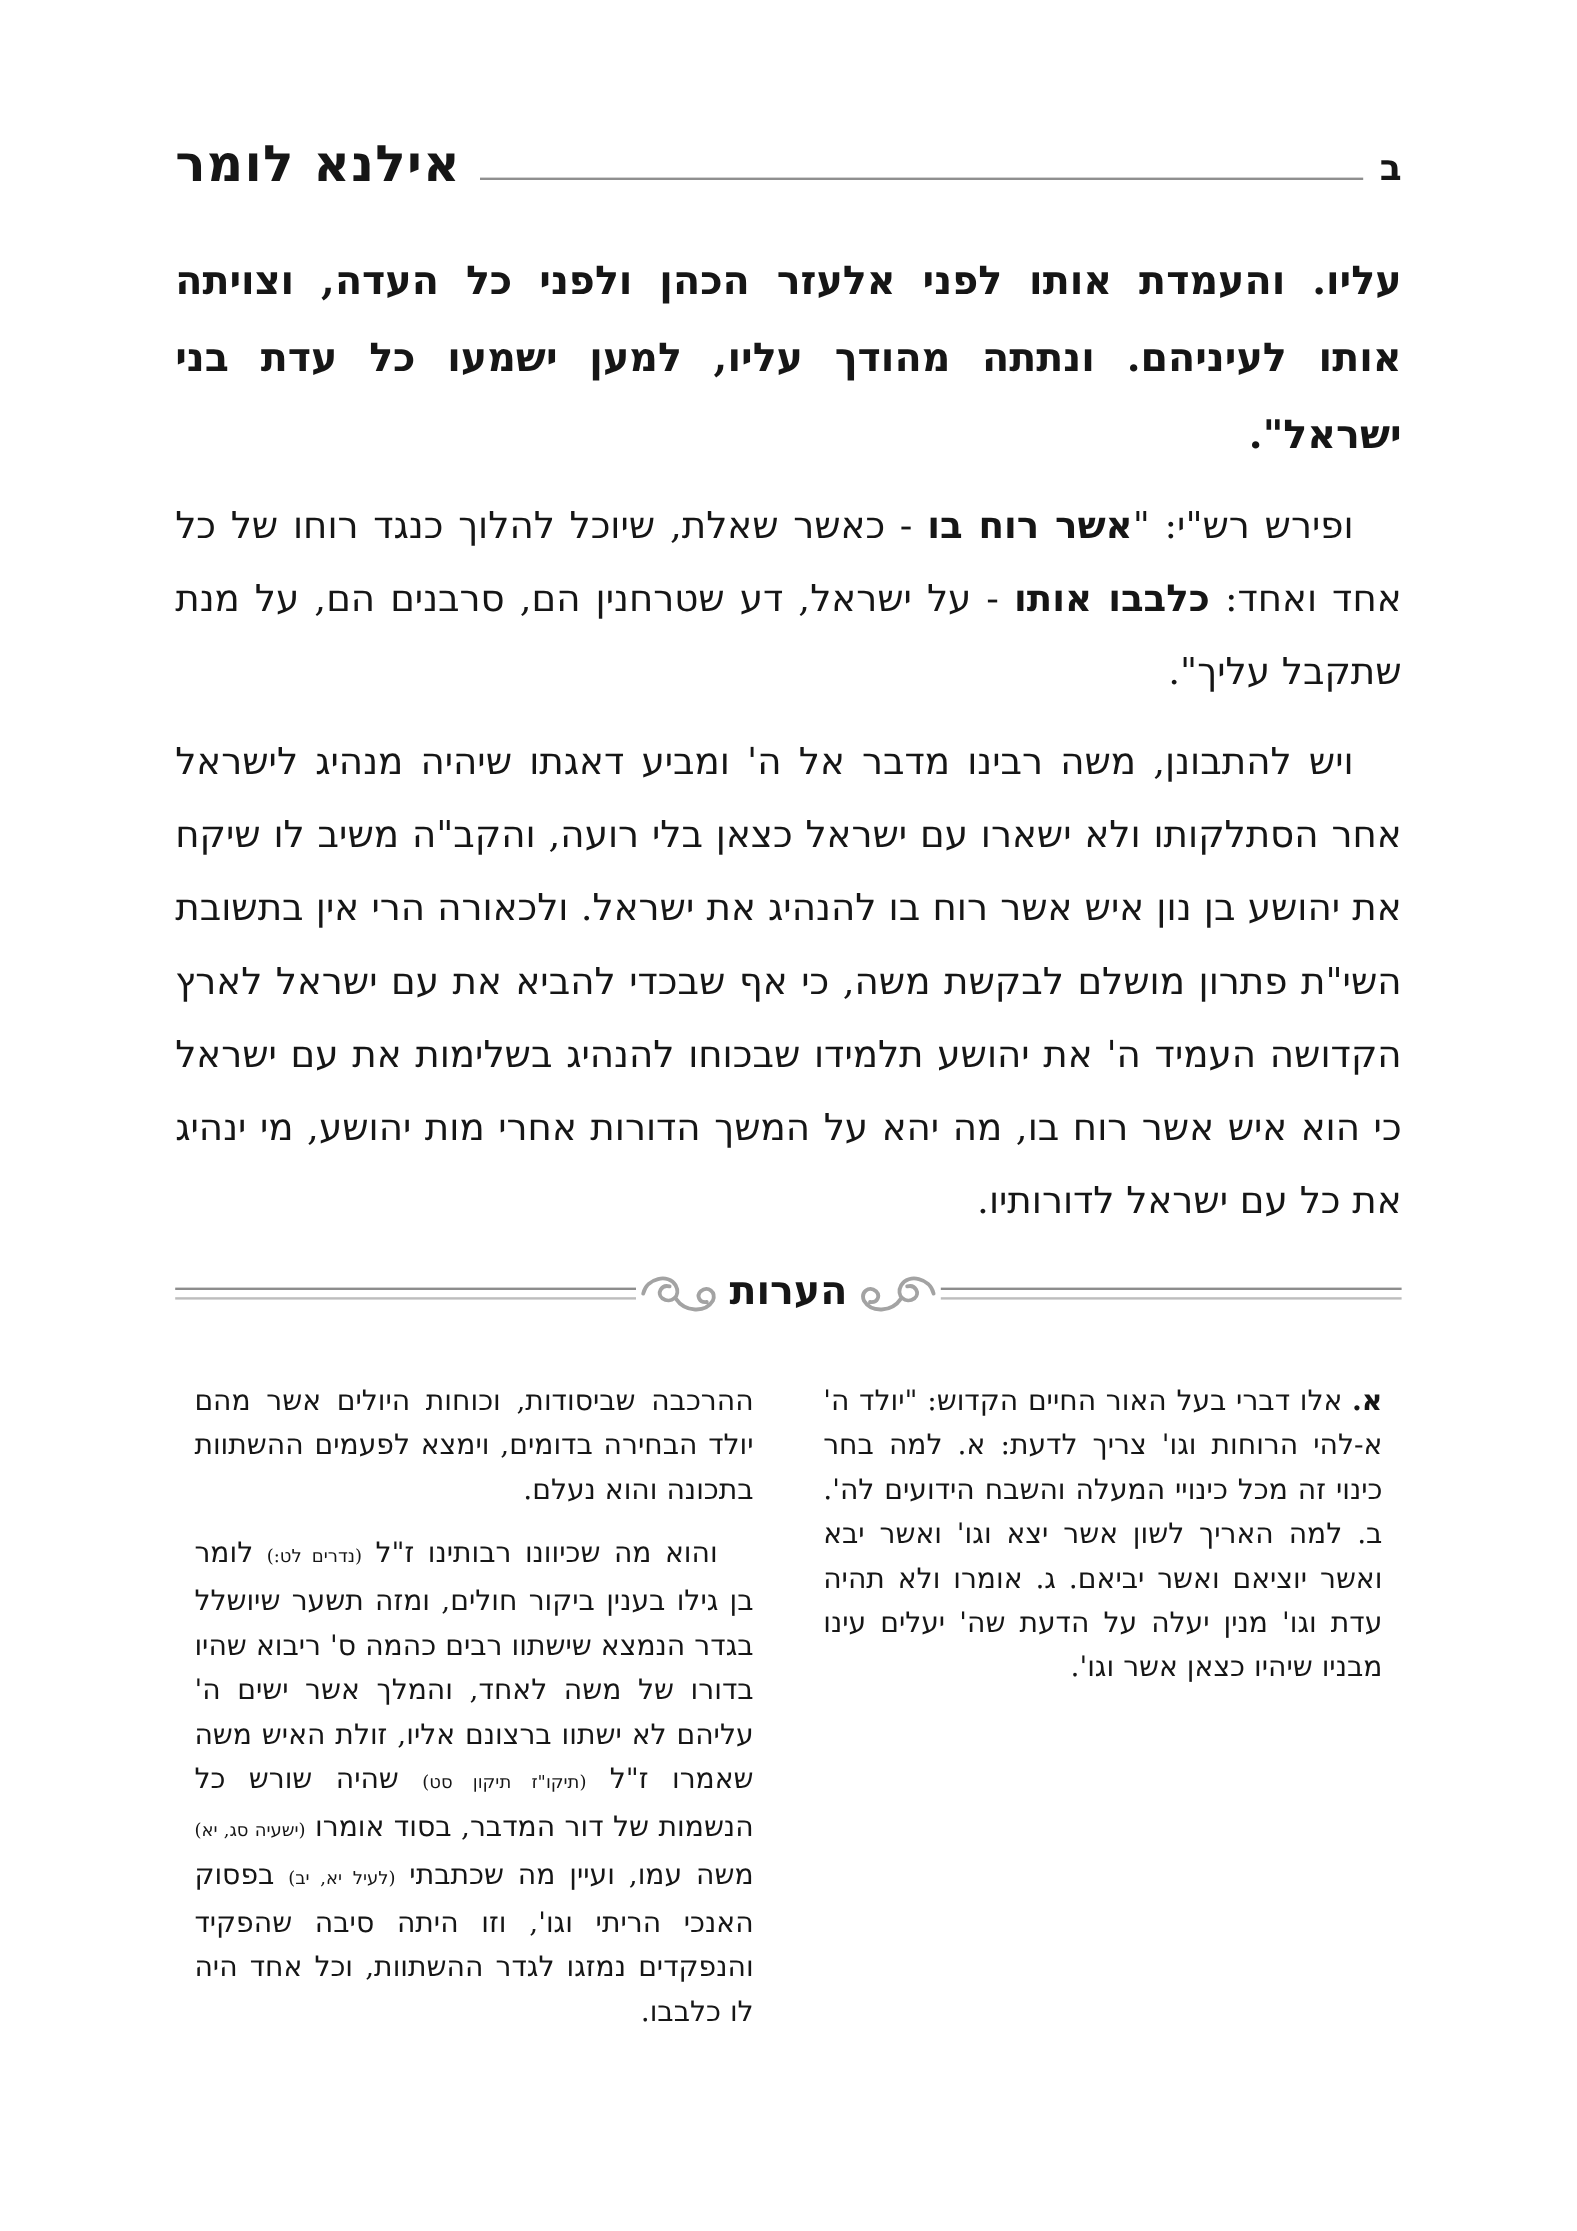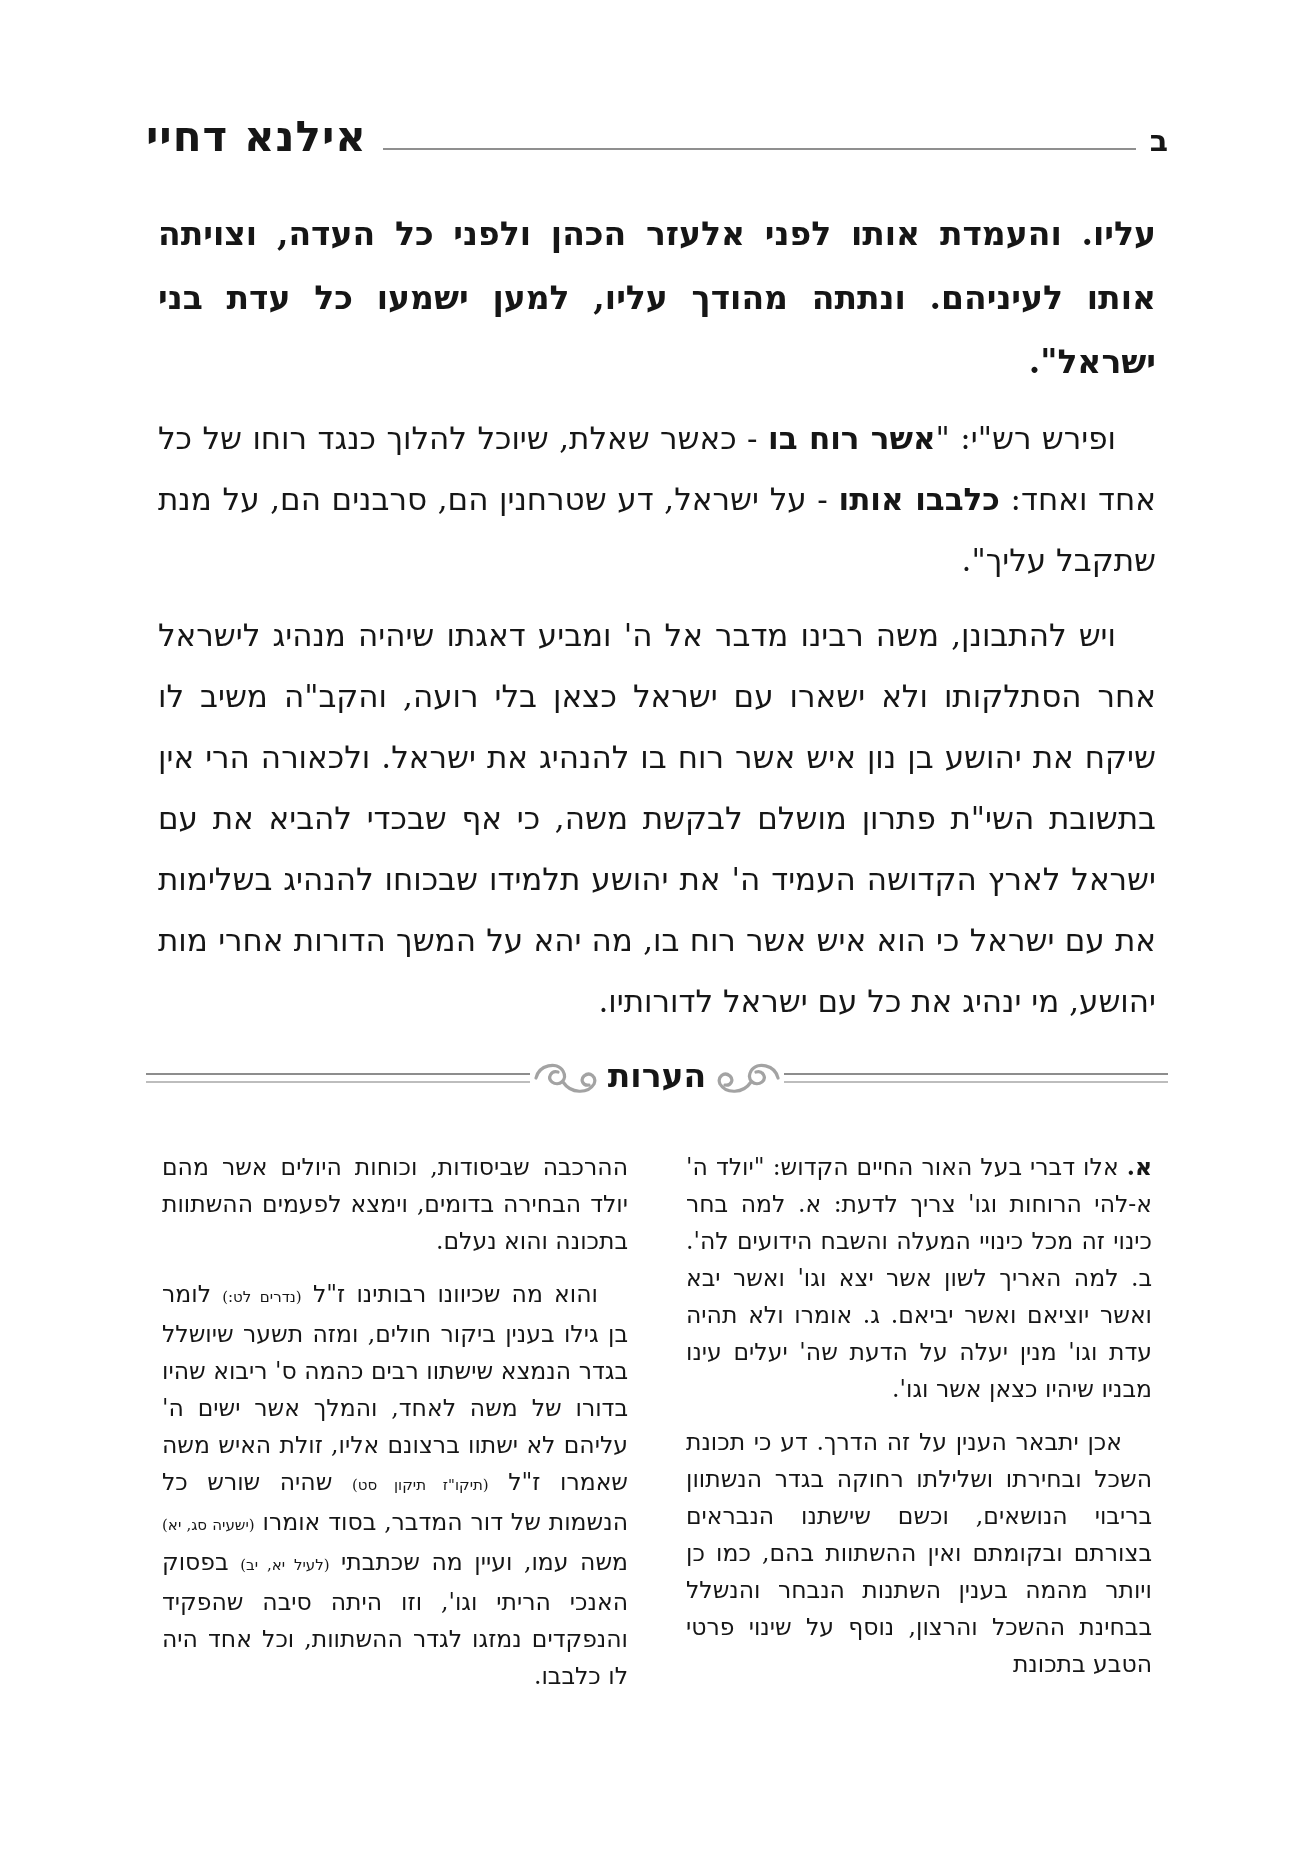--- a/index.html
+++ b/index.html
@@ -12,21 +12,21 @@
   }
   .page { padding:116px 146px 0 146px; direction:rtl; }
 
   
   .hdr { display:flex; align-items:flex-end; margin-bottom:44px; }
   .hdr .pagenum { font-size:30px; font-weight:bold; line-height:1; padding-bottom:2px; }
   .hdr .hrule { flex:1; border-bottom:2px solid #8f8f8f; margin:0 14px 8px 16px; }
   .hdr .title { font-size:42px; font-weight:bold; line-height:1; letter-spacing:1px; }
 
   
-  main p { margin:12px; text-align:justify; }
+  main p { margin:0; text-align:justify; }
   main p + p { margin-top:14px; }
   .lead { font-size:33px; font-weight:bold; line-height:64px; word-spacing:2px; }
   .bodyp { font-size:31px; line-height:61px; }
   .indent { text-indent:40px; }
   .cite-main { font-size:23px; }
   .noteref { font-size:20px; font-weight:bold; position:relative; top:-12px; line-height:0; margin-right:2px; }
 
   
   .divider { display:flex; align-items:center; margin-top:24px; direction:ltr; }
   .divider .rule { flex:1; height:6px; border-top:2px solid #8d8d8d; border-bottom:2px solid #bdbdbd; }
@@ -44,21 +44,21 @@
   .cite { font-size:15px; }
 </style>
 </head>
 <body>
 
 <div class="page">
 
   <header class="hdr">
     <span class="pagenum">ב</span>
     <span class="hrule"></span>
-    <span class="title">אילנא דחיי</span>
+    <span class="title">אילנא לומר</span>
   </header>
 
   <main>
     <p class="lead"><span>עליו. והעמדת אותו לפני אלעזר הכהן ולפני כל העדה, וצויתה אותו לעיניהם. ונתתה מהודך עליו, למען ישמעו כל עדת בני ישראל".</span></p>
 
     <p class="bodyp indent"><span>ופירש רש"י: "</span><b>אשר רוח בו</b><span> - כאשר שאלת, שיוכל להלוך כנגד רוחו של כל אחד ואחד: </span><b>כלבבו אותו</b><span> - על ישראל, דע שטרחנין הם, סרבנים הם, על מנת שתקבל עליך".</span></p>
 
     <p class="bodyp indent">ויש להתבונן, משה רבינו מדבר אל ה' ומביע דאגתו שיהיה מנהיג לישראל אחר הסתלקותו ולא ישארו עם ישראל כצאן בלי רועה, והקב"ה משיב לו שיקח את יהושע בן נון איש אשר רוח בו להנהיג את ישראל. ולכאורה הרי אין בתשובת השי"ת פתרון מושלם לבקשת משה, כי אף שבכדי להביא את עם ישראל לארץ הקדושה העמיד ה' את יהושע תלמידו שבכוחו להנהיג בשלימות את עם ישראל כי הוא איש אשר רוח בו, מה יהא על המשך הדורות אחרי מות יהושע, מי ינהיג את כל עם ישראל לדורותיו.</p>
 
   </main>
@@ -77,21 +77,20 @@
         <path d="M2 20 C 5 7, 23 3, 29 13 C 34 22, 25 29, 18 24 C 13 20, 17 12, 24 14"></path>
         <path d="M29 24 C 37 36, 54 36, 60 26 C 63 19, 56 13, 50 18 C 46 22, 49 28, 55 27"></path>
       </g>
     </svg>
     <span class="rule"></span>
   </div>
 
   <section class="footnotes">
     <div class="fn-col">
       <p class="fn"><b class="fn-marker">א.</b><span> אלו דברי בעל האור החיים הקדוש: "יולד ה' א-להי הרוחות וגו' צריך לדעת: א. למה בחר כינוי זה מכל כינויי המעלה והשבח הידועים לה'. ב. למה האריך לשון אשר יצא וגו' ואשר יבא ואשר יוציאם ואשר יביאם. ג. אומרו ולא תהיה עדת וגו' מנין יעלה על הדעת שה' יעלים עינו מבניו שיהיו כצאן אשר וגו'.</span></p>
-      <p class="fn fn-indent">אכן יתבאר הענין על זה הדרך. דע כי תכונת השכל ובחירתו ושלילתו רחוקה בגדר הנשתוון בריבוי הנושאים, וכשם שישתנו הנבראים בצורתם ובקומתם ואין ההשתוות בהם, כמו כן ויותר מהמה בענין השתנות הנבחר והנשלל בבחינת ההשכל והרצון, נוסף על שינוי פרטי הטבע בתכונת</p>
     </div>
     <div class="fn-col">
       <p class="fn">ההרכבה שביסודות, וכוחות היולים אשר מהם יולד הבחירה בדומים, וימצא לפעמים ההשתוות בתכונה והוא נעלם.</p>
       <p class="fn fn-indent"><span>והוא מה שכיוונו רבותינו ז"ל </span><span class="cite">(נדרים לט:)</span><span> לומר בן גילו בענין ביקור חולים, ומזה תשער שיושלל בגדר הנמצא שישתוו רבים כהמה ס' ריבוא שהיו בדורו של משה לאחד, והמלך אשר ישים ה' עליהם לא ישתוו ברצונם אליו, זולת האיש משה שאמרו ז"ל </span><span class="cite">(תיקו"ז תיקון סט)</span><span> שהיה שורש כל הנשמות של דור המדבר, בסוד אומרו </span><span class="cite">(ישעיה סג, יא)</span><span> משה עמו, ועיין מה שכתבתי </span><span class="cite">(לעיל יא, יב)</span><span> בפסוק האנכי הריתי וגו', וזו היתה סיבה שהפקיד והנפקדים נמזגו לגדר ההשתוות, וכל אחד היה לו כלבבו.</span></p>
     </div>
   </section>
 
 </div>
 
 </body></html>

